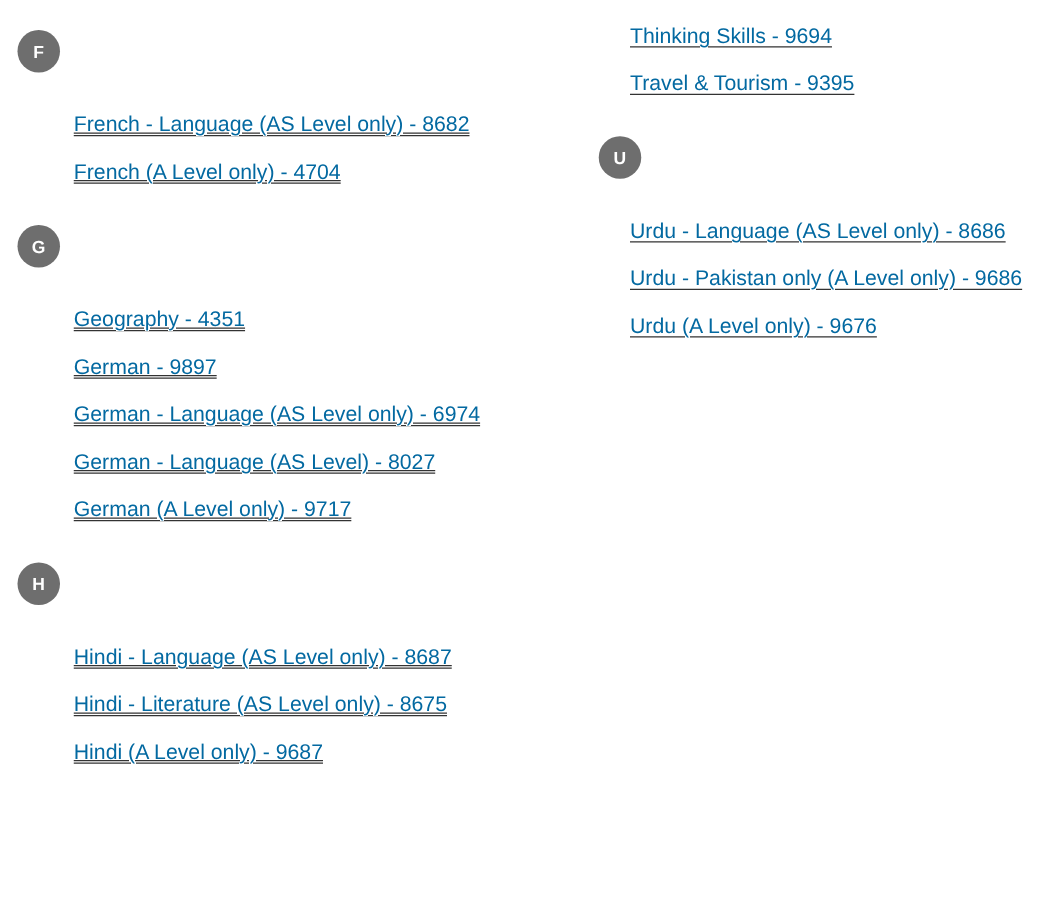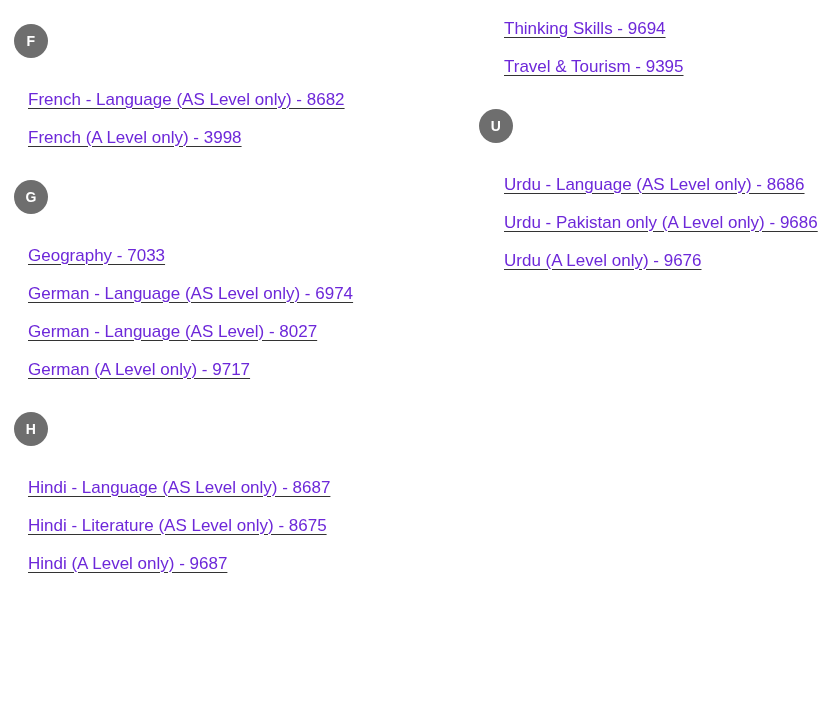--- a/index.html
+++ b/index.html
@@ -58,34 +58,34 @@
   }
   .subject-item {
     margin: 0;
     padding: 0;
     height: 38px;
     display: flex;
     align-items: center;
   }
   .subject-link {
     display: inline;
-    color: #6d28d9;
+    color: #0369a1;
     text-decoration: underline;
     text-decoration-color: #333333;
     text-decoration-thickness: 1px;
     text-underline-offset: 3px;
     font-size: 17px;
     line-height: 21px;
     white-space: nowrap;
     cursor: pointer;
   }
 
   
   .column-left .letter-badge  { margin-left: 14px; }
-  .column-left .subject-list  { margin-left: 28px; }
+  .column-left .subject-list  { margin-left: 59px; text-decoration: underline; }
 
   .column-left .group-F { padding-top: 24px; }
   .column-left .group-F .subject-list { margin-top: 22px; }
 
   .column-left .group-G { padding-top: 24px; }
   .column-left .group-G .subject-list { margin-top: 22px; }
 
   .column-left .group-H { padding-top: 24px; }
   .column-left .group-H .subject-list { margin-top: 22px; }
 
@@ -111,30 +111,33 @@
 
   <div class="column column-left">
 
     <section class="letter-group group-F">
       <div class="letter-badge">F</div>
       <ul class="subject-list">
         <li class="subject-item">
           <a class="subject-link" href="#">French - Language (AS Level only) - 8682</a>
         </li>
         <li class="subject-item">
-          <a class="subject-link" href="#">French (A Level only) - 3998</a>
+          <a class="subject-link" href="#">French (A Level only) - 4704</a>
         </li>
       </ul>
     </section>
 
     <section class="letter-group group-G">
       <div class="letter-badge">G</div>
       <ul class="subject-list">
         <li class="subject-item">
-          <a class="subject-link" href="#">Geography - 7033</a>
+          <a class="subject-link" href="#">Geography - 4351</a>
+        </li>
+        <li class="subject-item">
+          <a class="subject-link" href="#">German - 9897</a>
         </li>
         <li class="subject-item">
           <a class="subject-link" href="#">German - Language (AS Level only) - 6974</a>
         </li>
         <li class="subject-item">
           <a class="subject-link" href="#">German - Language (AS Level) - 8027</a>
         </li>
         <li class="subject-item">
           <a class="subject-link" href="#">German (A Level only) - 9717</a>
         </li>

